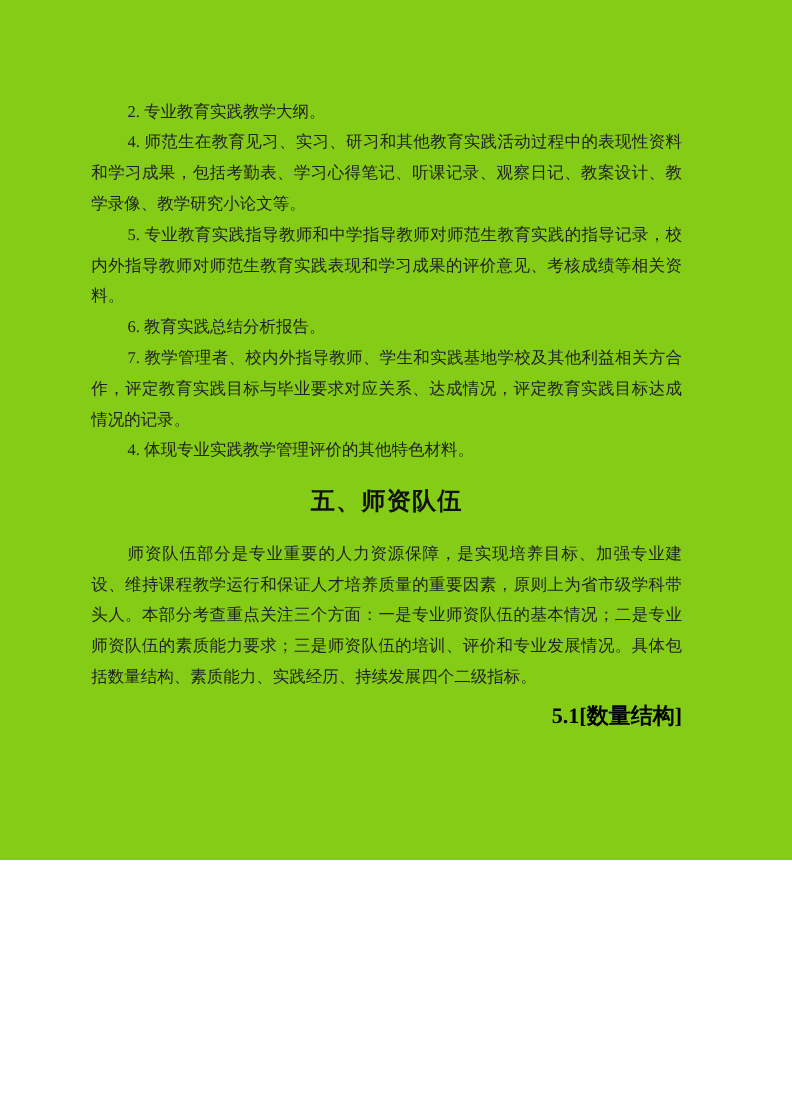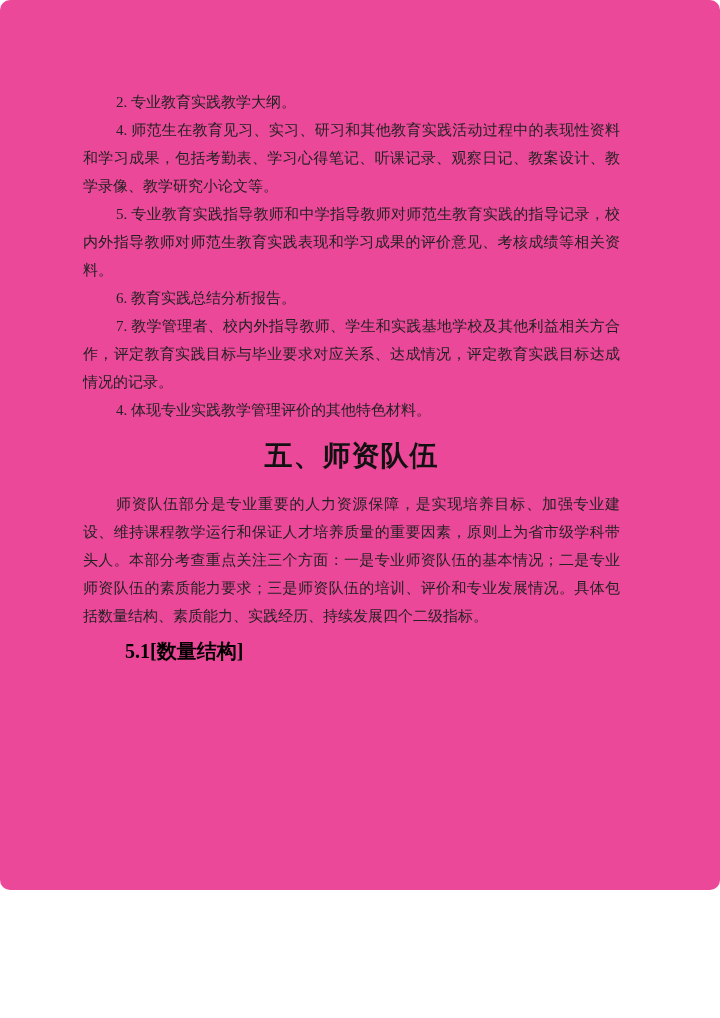--- a/index.html
+++ b/index.html
@@ -3,62 +3,61 @@
 <meta charset="utf-8">
 <style>
   html, body {
     margin: 0;
     padding: 0;
     background: #ffffff;
   }
   .page {
     position: relative;
     width: 720px;
-    height: 890px;
-    background: #ec4899;
+    height: 782px;
+    background: #84cc16;
     overflow: hidden;
     font-family: "Liberation Serif", "DejaVu Serif", serif;
-    border-radius: 10px;
   }
   .content {
     position: absolute;
     left: 83px;
     top: 88px;
     width: 537px;
     color: #222222;
     font-size: 15px;
     line-height: 28px;
     text-align: justify;
     text-justify: inter-ideograph;
   }
   .para {
     margin: 0;
     text-indent: 2.2em;
   }
   .section-heading {
     margin: 16px 0 0 0;
-    font-size: 28px;
+    font-size: 22px;
     line-height: 32px;
     font-weight: bold;
     text-align: center;
     text-indent: 0;
     color: #111111;
     letter-spacing: 1px;
   }
   .intro-para {
     margin: 18px 0 0 0;
     text-indent: 2.2em;
   }
   .subsection-heading {
     margin: 6px 0 0 0;
     font-size: 20px;
     line-height: 30px;
     font-weight: bold;
     text-indent: 2.1em;
-    text-align: left;
+    text-align: right;
     color: #000000;
   }
   .bold-para {
     margin: 14px 0 0 0;
     text-indent: 2.2em;
     font-weight: bold;
     line-height: 28.3px;
     color: #000000;
   }
   .page-number {

